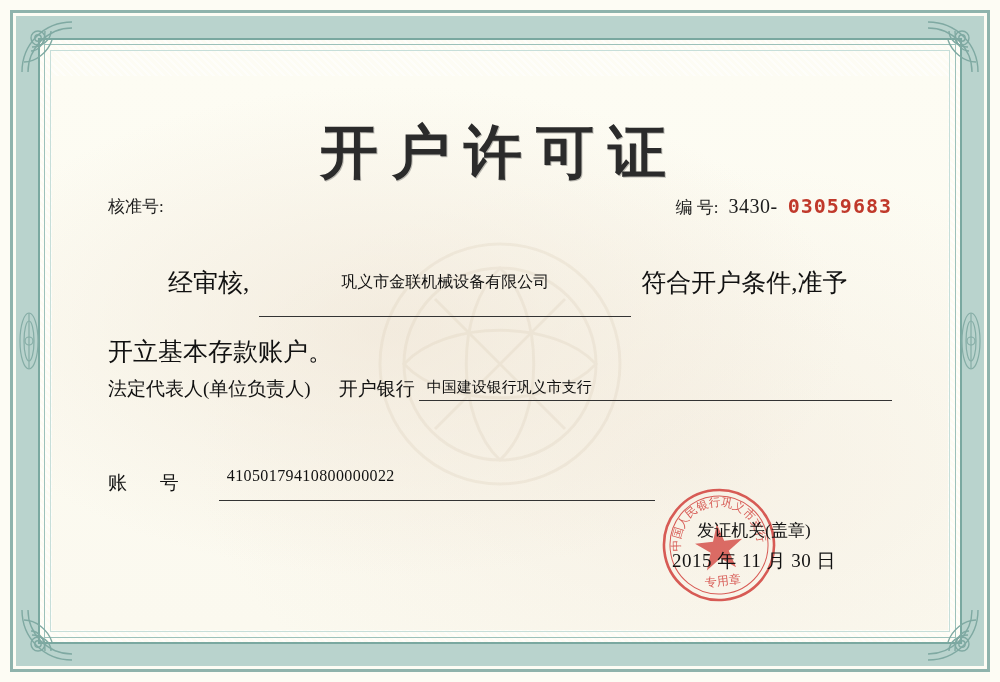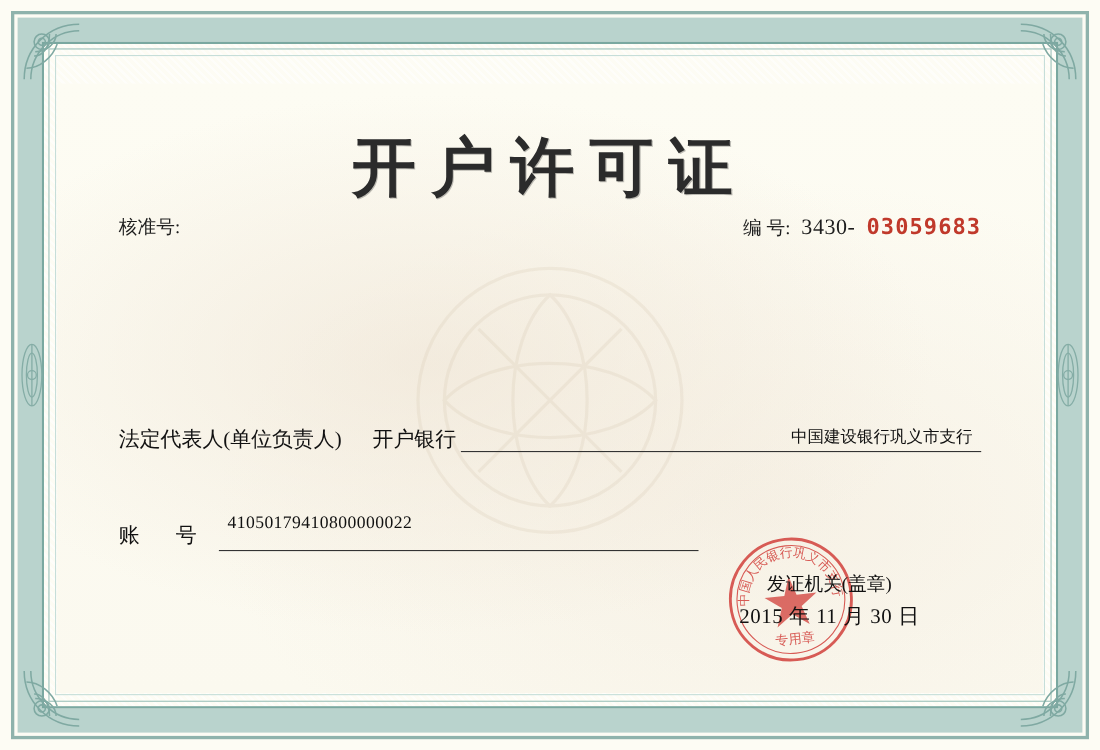--- a/index.html
+++ b/index.html
@@ -173,21 +173,21 @@
     padding: 0 6px 3px 6px;
     margin: 0 10px;
     position: relative;
     top: -4px;
   }
   .tail-text { white-space: nowrap; }
   .body-line.second { padding-left: 0; }
 
   .row-rep {
     position: absolute;
-    top: 310px;
+    top: 300px;
     left: 56px;
     right: 56px;
     display: flex;
     align-items: baseline;
     font-size: 19px;
     color: #111;
   }
   .rep-label { white-space: nowrap; }
   .rep-value {
     flex: 0 0 185px;
@@ -200,32 +200,32 @@
   }
   .bank-label { white-space: nowrap; margin-left: 28px; }
   .bank-value {
     flex: 1 1 auto;
     border-bottom: 1px solid #333;
     font-size: 15px;
     padding: 0 8px 3px 8px;
     margin-left: 4px;
     position: relative;
     top: -3px;
-    text-align: right;
   }
 
   .row-account {
     position: absolute;
     top: 394px;
     left: 56px;
     right: 56px;
     display: flex;
-    align-items: center;
+    align-items: flex-start;
     font-size: 19px;
     color: #111;
+    gap: 20px;
   }
   .acct-label { white-space: nowrap; letter-spacing: 14px; }
   .acct-value {
     flex: 0 0 420px;
     border-bottom: 1px solid #333;
     font-size: 16px;
     padding: 0 8px 15px 8px;
     margin-left: 6px;
     position: relative;
     top: -3px;
@@ -349,20 +349,28 @@
         <div class="approval-left">
           <span class="approval-no-label">核准号:</span>
         </div>
         <div class="approval-right">
           <span class="serial-label">编 号:</span>
           <span class="serial-prefix">3430-</span>
           <span class="serial-number">03059683</span>
         </div>
       </div>
 
+      <div class="body-block">
+        <div class="body-line first">
+          <span class="lead-text">经审核,</span>
+          <span class="fill-company">巩义市金联机械设备有限公司</span>
+          <span class="tail-text">符合开户条件,准予</span>
+        </div>
+        <div class="body-line second">开立基本存款账户。</div>
+      </div>
 
       <div class="row-rep">
         <span class="rep-label">法定代表人(单位负责人)</span>
         <span class="bank-label">开户银行</span>
         <span class="bank-value">中国建设银行巩义市支行</span>
       </div>
 
       <div class="row-account">
         <span class="acct-label">账 号</span>
         <span class="acct-value">41050179410800000022</span>

